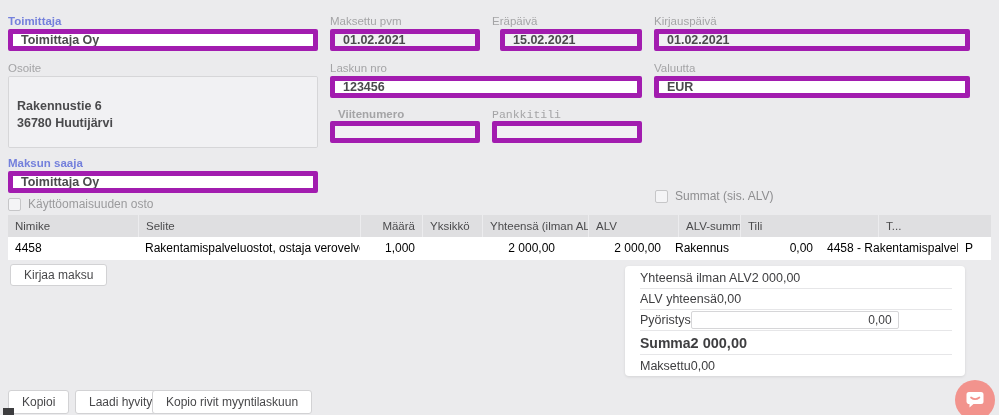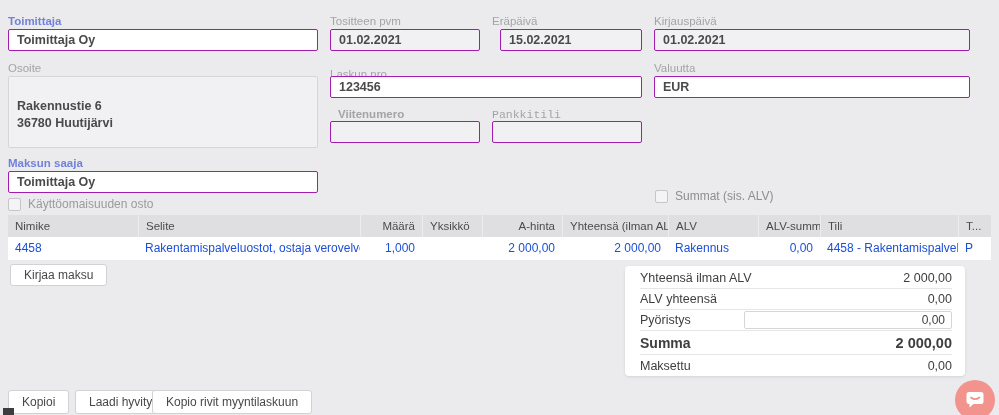--- a/index.html
+++ b/index.html
@@ -8,21 +8,21 @@
     font-family:"Liberation Sans","DejaVu Sans",sans-serif;
     background:#ebebed;
     position:relative;
     overflow:hidden;
     color:#4a4a4c;
   }
   .abs { position:absolute;margin-top:8px; }
   .lbl { font-size:11.5px; color:#a4a4a6; white-space:nowrap; }
   .lbl-accent { font-size:11.5px; color:#7480dc; font-weight:bold; white-space:nowrap; }
   .inp {
-    border:1px solid #a21caf; border-radius:2px;
+    border:5px solid #a21caf; border-radius:2px;
     font-family:inherit; font-size:12.5px; font-weight:bold; color:#4a4a4c;
     padding:0 8px; height:22px; width:100%;
     background:#f1f1f3; outline:none;
   }
   .inp.white { background:#ffffff; }
   .ta {
     border:1px solid #d6d6d8; border-radius:2px;
     font-family:inherit; font-size:12.5px; font-weight:bold; color:#4a4a4c;
     padding:21px 8px; width:100%; height:72px; resize:none;
     background:#f1f1f3; outline:none; line-height:1.35;
@@ -30,21 +30,21 @@
   .checkrow { display:flex; align-items:center; gap:7px; cursor:pointer; }
   .checkbox {
     width:13px; height:13px; border:1px solid #c6c6c8; border-radius:2px;
     background:#f4f4f6; flex:0 0 auto;
   }
   .checklabel { font-size:12px; color:#9b9b9d; white-space:nowrap; }
 
   
   .grid { width:983px; font-size:12px; }
   .grid-header { display:flex; background:#dfdfe1; height:22px; line-height:22px; color:#4b4b4d; }
-  .grid-row { display:flex; background:#ffffff; height:23px; line-height:23px; color:#1d4ed8; cursor:pointer; }
+  .grid-row { display:flex; background:#ffffff; height:23px; line-height:23px; color:#000000; cursor:pointer; }
   .cell { padding:0 7px; overflow:hidden; white-space:nowrap; }
   .grid-header .cell { border-left:1px solid #ececee; font-size:11.5px; }
   .grid-header .cell:first-child { border-left:none; }
   .c0{width:130px} .c1{width:222px} .c2{width:62px;text-align:right}
   .c3{width:60px} .c4{width:80px;text-align:right} .c5{width:106px;text-align:right}
   .c6{width:90px} .c7{width:62px;text-align:right} .c8{width:138px} .c9{width:33px}
 
   .btn {
     display:inline-block; background:#ffffff; border:1px solid #d2d2d4; border-radius:3px;
     font-family:inherit; font-size:12px; color:#48484a; cursor:pointer;
@@ -54,21 +54,21 @@
   .btn.bottom { height:24px; line-height:22px; }
 
   
   .summary {
     left:625px; top:258px; width:340px; height:110px;
     background:#ffffff; border-radius:4px;
     box-shadow:0 1px 3px rgba(0,0,0,0.10);
     padding:2px 13px 0 15px;
   }
   .srow {
-    display:flex; justify-content:space-between; align-items:center;
+    display:flex; align-items:center;
     height:21px; border-bottom:1px solid #e6e6e8;
     font-size:12.5px; color:#3e3e40;
   }
   .srow:last-child { border-bottom:none; }
   .srow.total { height:24px; font-weight:bold; font-size:14px; }
   .srow.total .sval { font-size:14.5px; }
   .sval { text-align:right; }
   .rounding-box {
     border:1px solid #d6d6d8; border-radius:2px; background:#fff;
     width:208px; height:18px; line-height:16px; padding:0 6px;
@@ -84,42 +84,42 @@
   .corner-square { left:3px; top:400px; width:11px; height:13px; background:#3d3d3f; }
 </style>
 </head>
 <body>
 
 <div class="abs lbl-accent" style="left:8px; top:7px;">Toimittaja</div>
 <div class="abs" style="left:8px; top:21px; width:310px;">
   <input class="inp white" value="Toimittaja Oy" style="">
 </div>
 
-<div class="abs lbl" style="left:330px; top:7px;">Tositteen pvm</div>
+<div class="abs lbl" style="left:330px; top:7px;">Maksettu pvm</div>
 <div class="abs" style="left:330px; top:21px; width:150px;">
   <input class="inp" value="01.02.2021" style="">
 </div>
 
 <div class="abs lbl" style="left:492px; top:7px;">Eräpäivä</div>
 <div class="abs" style="left:492px; top:21px; width:150px;padding-left:8px;">
   <input class="inp" value="15.02.2021" style="">
 </div>
 
 <div class="abs lbl" style="left:654px; top:7px;">Kirjauspäivä</div>
 <div class="abs" style="left:654px; top:21px; width:316px;">
   <input class="inp" value="01.02.2021" style="">
 </div>
 
 <div class="abs lbl" style="left:8px; top:54px;">Osoite</div>
 <div class="abs" style="left:8px; top:68px; width:310px;">
   <textarea class="ta" style="">Rakennustie 6
 36780 Huutijärvi</textarea>
 </div>
 
-<div class="abs lbl" style="left:330px; top:60px;text-align:right;">Laskun nro</div>
+<div class="abs lbl" style="left:330px; top:54px;text-align:right;">Laskun nro</div>
 <div class="abs" style="left:330px; top:68px; width:312px;">
   <input class="inp white" value="123456" style="">
 </div>
 
 <div class="abs lbl" style="left:654px; top:54px;">Valuutta</div>
 <div class="abs" style="left:654px; top:68px; width:316px;">
   <input class="inp white" value="EUR" style="">
 </div>
 
 <div class="abs lbl" style="left:338px; top:100px;font-weight:bold;">Viitenumero</div>
@@ -145,21 +145,20 @@
   <span class="checkbox"></span>
   <span class="checklabel" style="color:#8e8e90;">Summat (sis. ALV)</span>
 </div>
 
 <div class="abs grid" style="left:8px; top:207px;">
   <div class="grid-header">
     <div class="cell c0">Nimike</div>
     <div class="cell c1">Selite</div>
     <div class="cell c2">Määrä</div>
     <div class="cell c3">Yksikkö</div>
-    <div class="cell c4">A-hinta</div>
     <div class="cell c5">Yhteensä (ilman ALV:ia)</div>
     <div class="cell c6">ALV</div>
     <div class="cell c7">ALV-summa</div>
     <div class="cell c8">Tili</div>
     <div class="cell c9">T...</div>
   </div>
   <div class="grid-row">
     <div class="cell c0">4458</div>
     <div class="cell c1">Rakentamispalveluostot, ostaja verovelvollinen</div>
     <div class="cell c2">1,000</div>

